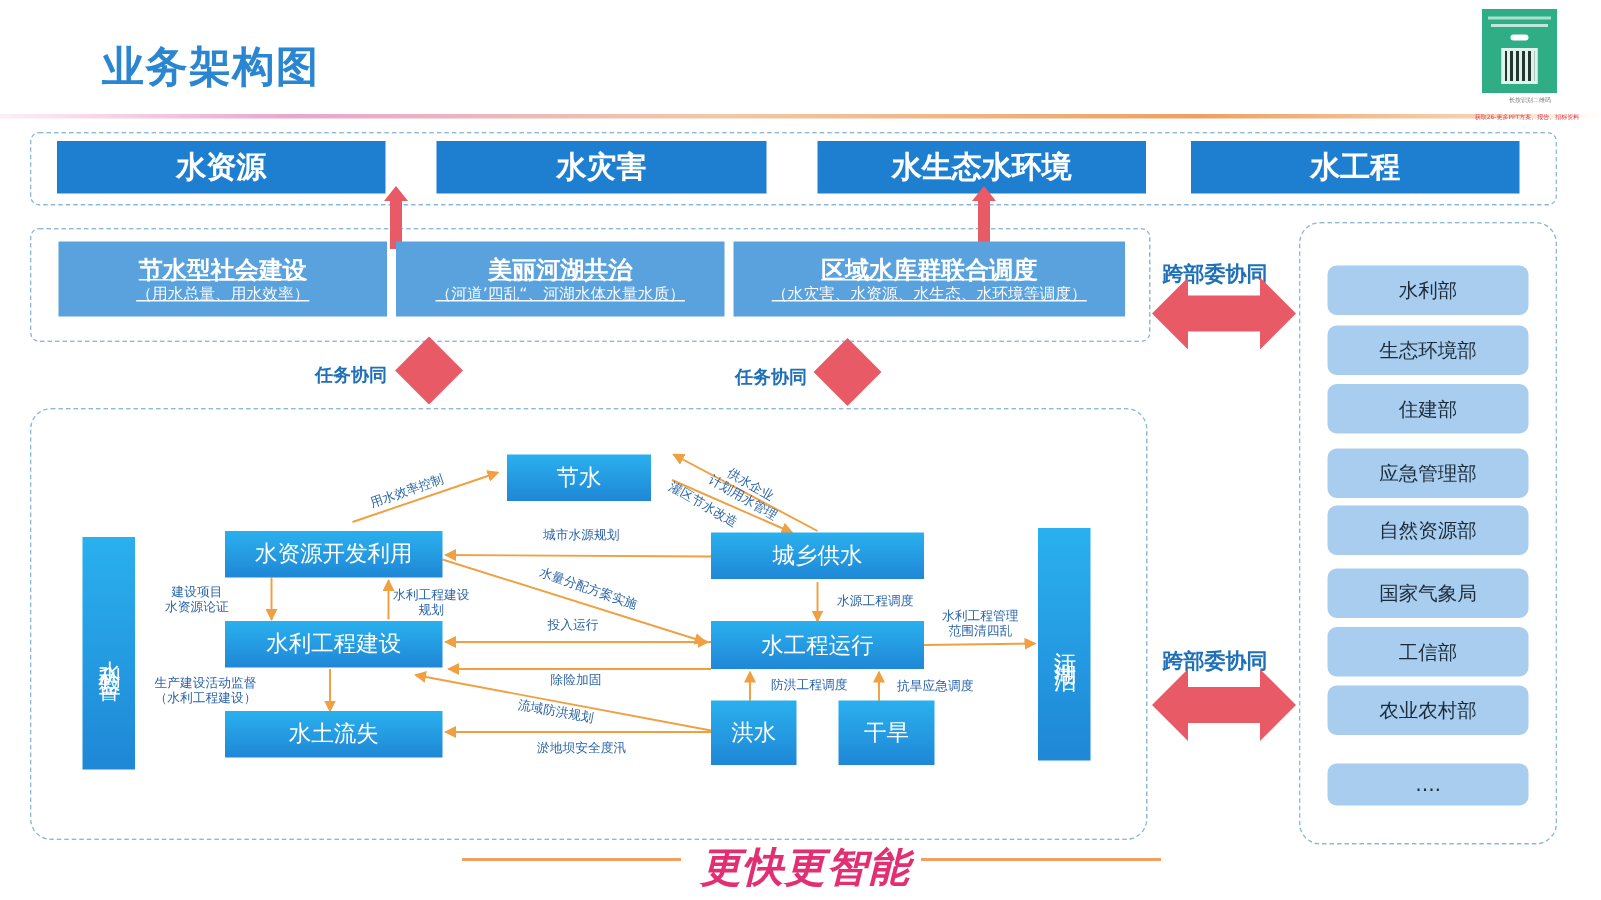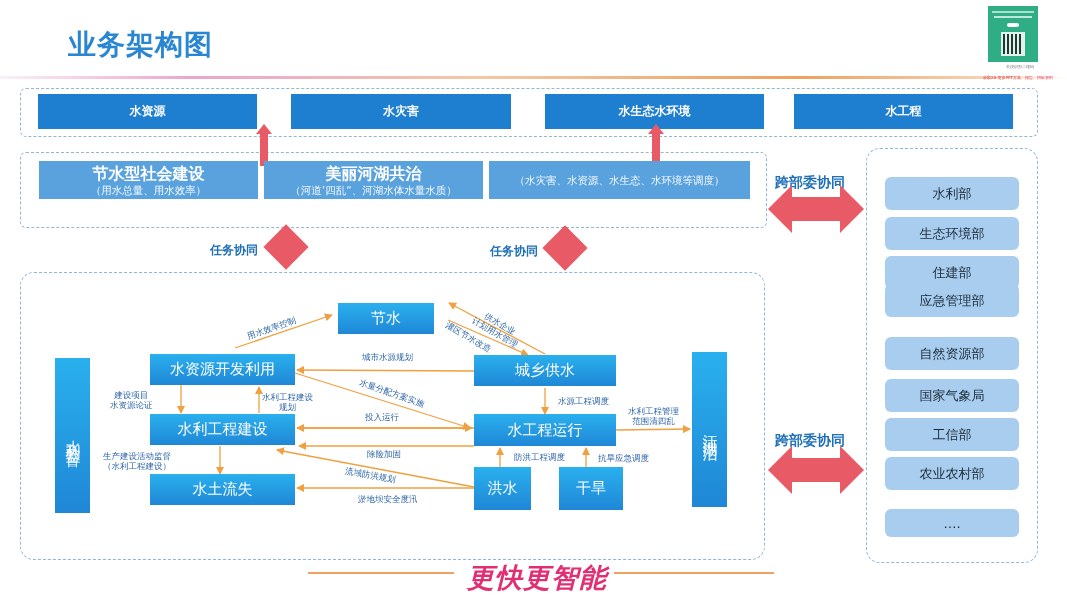--- a/index.html
+++ b/index.html
@@ -20,25 +20,25 @@
       #fff; opacity: 0.85; border: 2px solid #fff; }
   .qr-caption { left: 985px; top: 64px; width: 70px; font-size: 4px; color: #777; text-align: center; }
   .qr-link { left: 978px; top: 75px; width: 80px; font-size: 4px; color: #e03a4e; text-align: center; }
 
   .dashed { border: 1px dashed #8fb7d8; }
   .top-group { left: 20px; top: 88px; width: 1018px; height: 49px; border-radius: 6px; }
   .mid-group { left: 20px; top: 152px; width: 747px; height: 76px; border-radius: 6px; }
   .dept-group { left: 866px; top: 148px; width: 172px; height: 415px; border-radius: 14px; }
   .bottom-group { left: 20px; top: 272px; width: 745px; height: 288px; border-radius: 14px; }
 
-  .top-box { top: 94px; height: 35px; background: #1e7fd0; color: #fff; font-size: 12px; font-weight: bold;
+  .top-box { top: 94px; height: 35px; background: #1e7fd0; color: #fff; font-size: 20px; font-weight: bold;
     display: flex; align-items: center; justify-content: center; }
 
-  .mid-box { top: 161px; height: 38px; background: #5aa2dd; color: #fff; text-align: center;
-    display: flex; flex-direction: column; align-items: center; justify-content: center; }
+  .mid-box { top: 161px; height: 50px; background: #5aa2dd; color: #fff; text-align: center;
+    display: flex; flex-direction: column; align-items: center; justify-content: center; text-decoration: underline; }
   .mid-box .mt { font-size: 16px; font-weight: bold; line-height: 19px; }
   .mid-box .ms { font-size: 10.5px; line-height: 14px; opacity: 0.95; }
 
   .up-arrow { width: 16px; }
   .up-arrow .head { width: 0; height: 0; border-left: 8px solid transparent; border-right: 8px solid transparent; border-bottom: 10px solid #e85a66; }
   .up-arrow .shaft { width: 8px; margin-left: 4px; background: #e85a66; }
 
   .task-label { font-size: 12px; font-weight: bold; color: #2070b8; }
   .diamond { width: 32px; height: 32px; background: #e85a66; transform: rotate(45deg); }
 
@@ -94,41 +94,42 @@
 
 <div class="abs mid-box" style="left:39px;width:219px;">
   <div class="mt">节水型社会建设</div>
   <div class="ms">（用水总量、用水效率）</div>
 </div>
 <div class="abs mid-box" style="left:264px;width:219px;">
   <div class="mt">美丽河湖共治</div>
   <div class="ms">（河道’四乱“、河湖水体水量水质）</div>
 </div>
 <div class="abs mid-box" style="left:489px;width:261px;">
+  <div class="mt">区域水库群联合调度</div>
   <div class="ms">（水灾害、水资源、水生态、水环境等调度）</div>
 </div>
 
 <div class="abs task-label" style="left:210px;top:242px;">任务协同</div>
 <div class="abs diamond" style="left:270px;top:231px;"></div>
 <div class="abs task-label" style="left:490px;top:243px;">任务协同</div>
 <div class="abs diamond" style="left:549px;top:232px;"></div>
 
 <div class="abs cross-label" style="left:775px;top:174px;">跨部委协同</div>
 <svg class="abs dbl-arrow" style="left:768px;top:185px;" viewBox="0 0 96 48">
   <polygon points="0,24 24,0 24,12 72,12 72,0 96,24 72,48 72,36 24,36 24,48" fill="#e85a66"></polygon>
 </svg>
 <div class="abs cross-label" style="left:775px;top:432px;">跨部委协同</div>
 <svg class="abs dbl-arrow" style="left:768px;top:446px;" viewBox="0 0 96 48">
   <polygon points="0,24 24,0 24,12 72,12 72,0 96,24 72,48 72,36 24,36 24,48" fill="#e85a66"></polygon>
 </svg>
 
 <div class="abs dept" style="top:177px;">水利部</div>
 <div class="abs dept" style="top:217px;">生态环境部</div>
 <div class="abs dept" style="top:256px;">住建部</div>
-<div class="abs dept" style="top:284px;">应急管理部</div>
+<div class="abs dept" style="top:299px;">应急管理部</div>
 <div class="abs dept" style="top:337px;">自然资源部</div>
 <div class="abs dept" style="top:379px;">国家气象局</div>
 <div class="abs dept" style="top:418px;">工信部</div>
 <div class="abs dept" style="top:457px;">农业农村部</div>
 <div class="abs dept" style="top:509px;height:28px;">….</div>
 
 <svg class="links">
   <defs>
     <marker id="ah" markerWidth="8" markerHeight="8" refX="7" refY="4" orient="auto" markerUnits="userSpaceOnUse">
       <path d="M0,0 L8,4 L0,8 Z" fill="#f0a040"></path>

